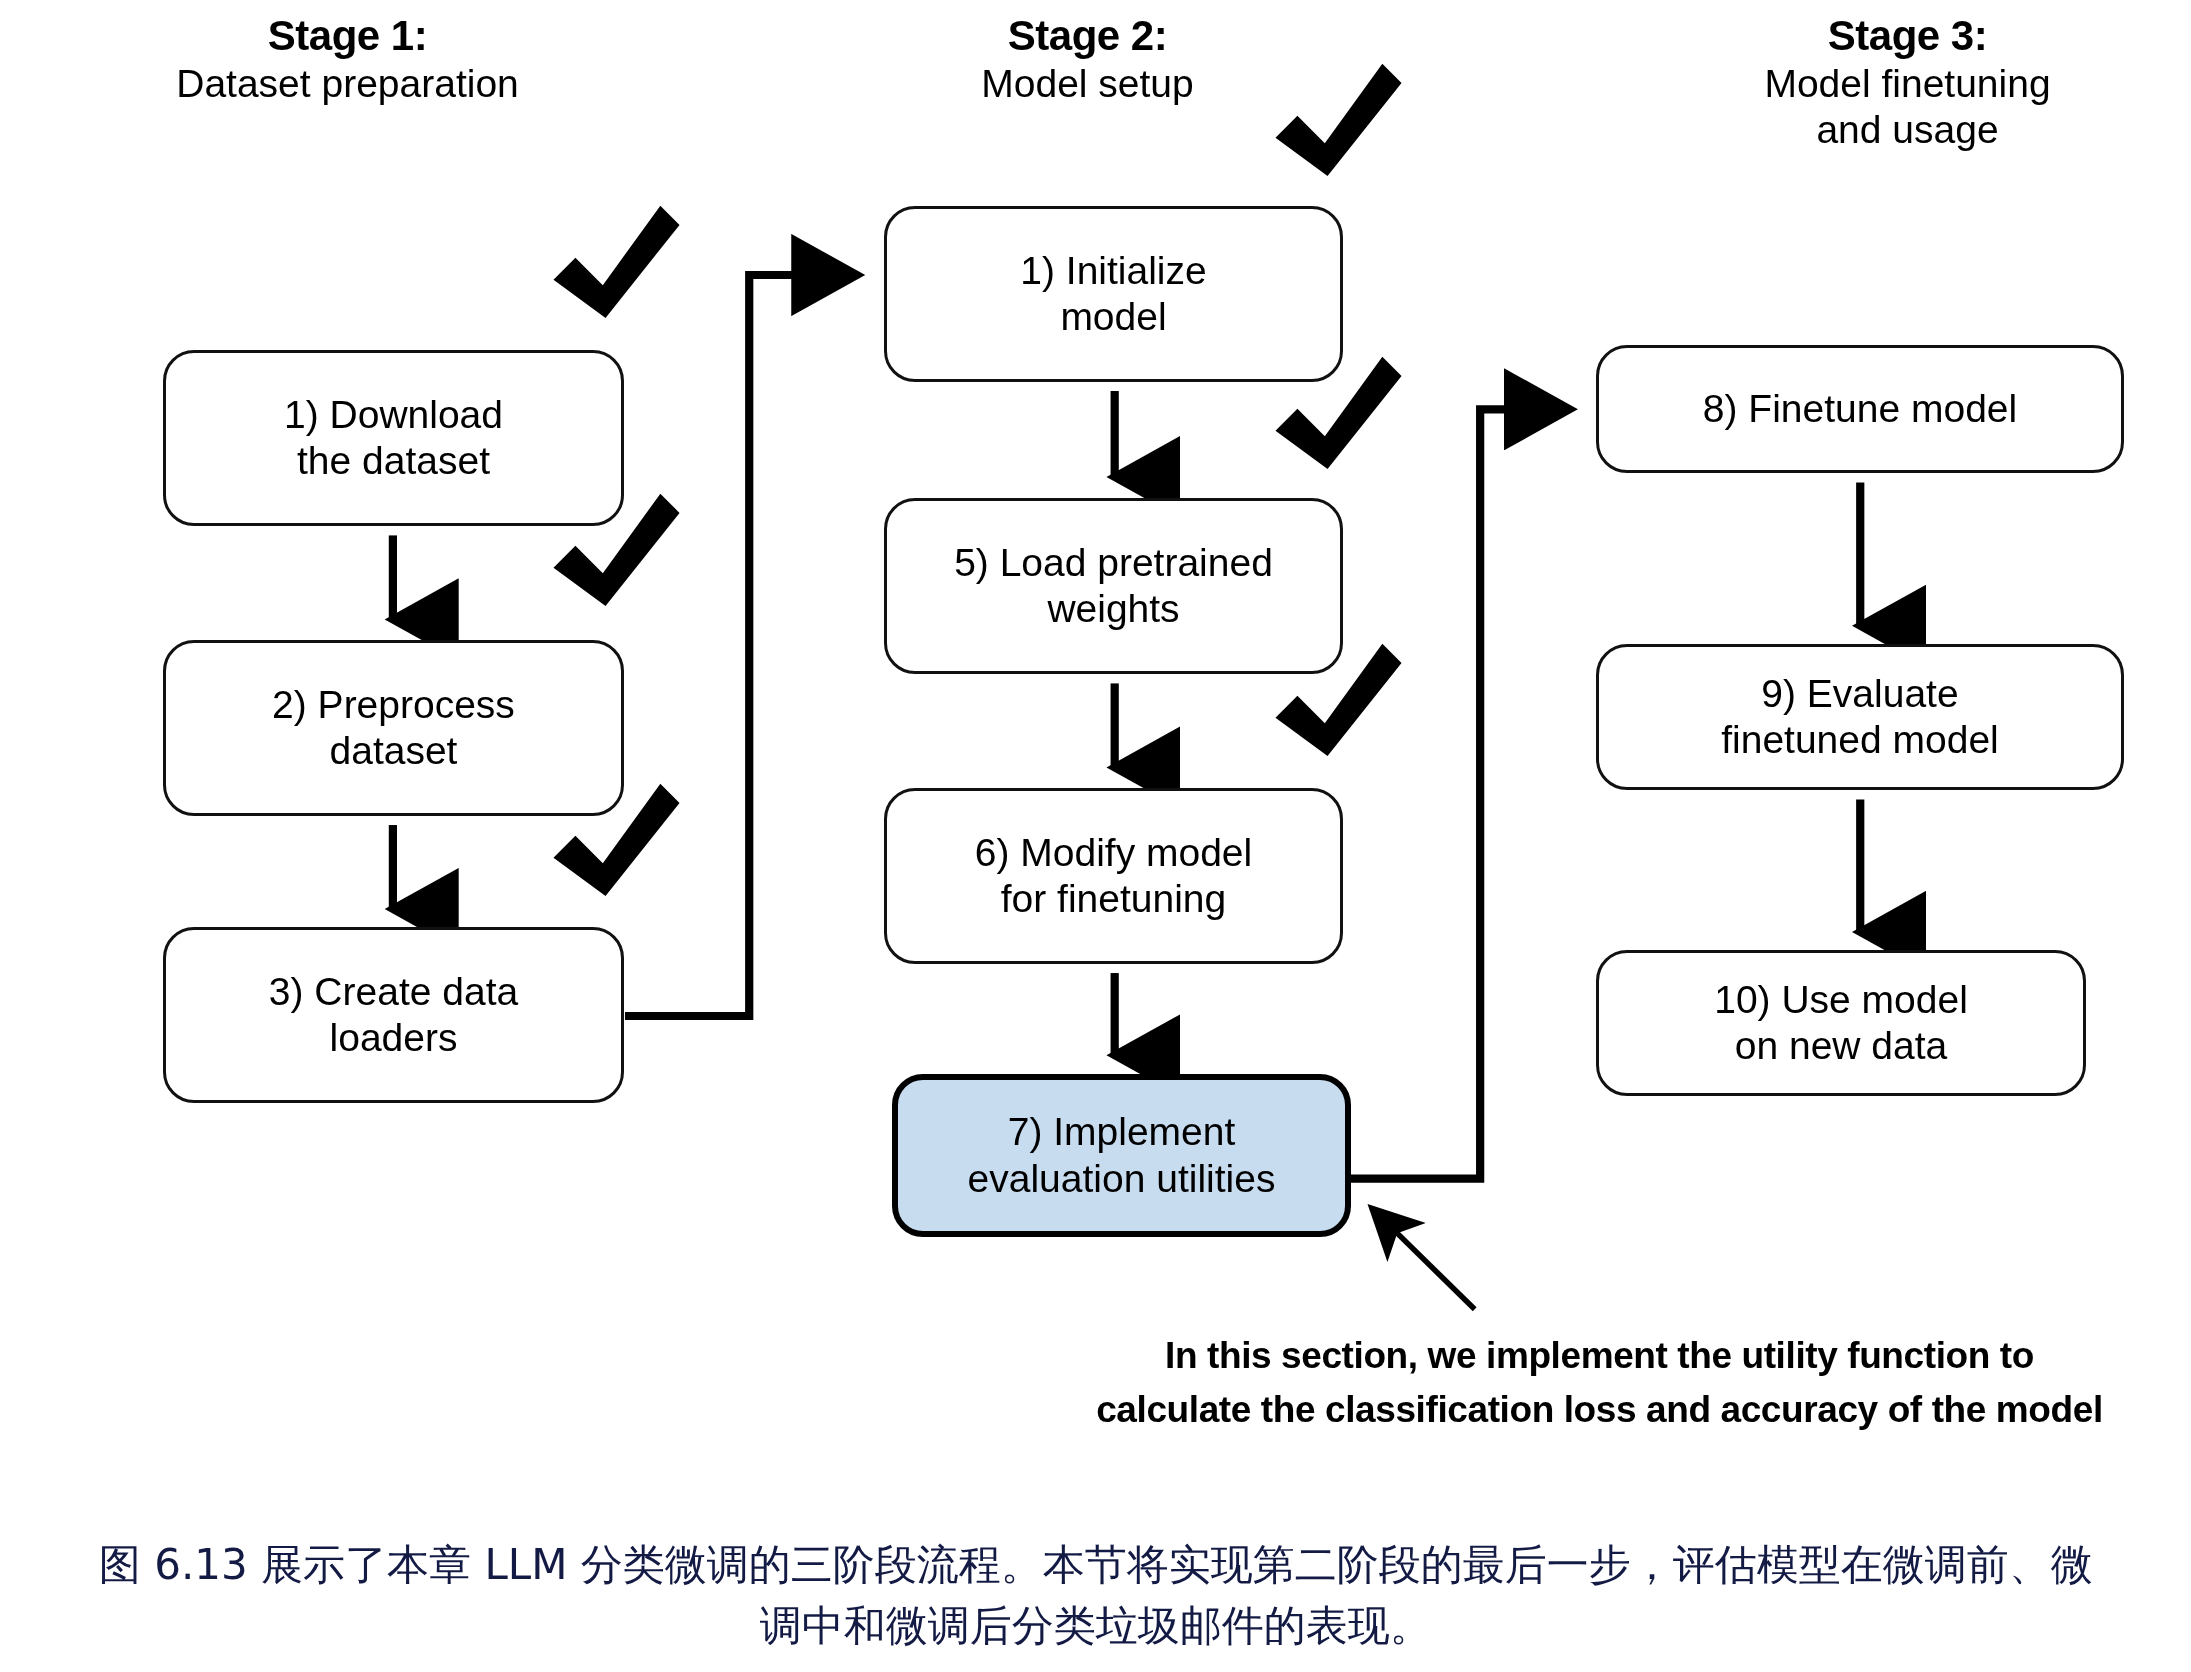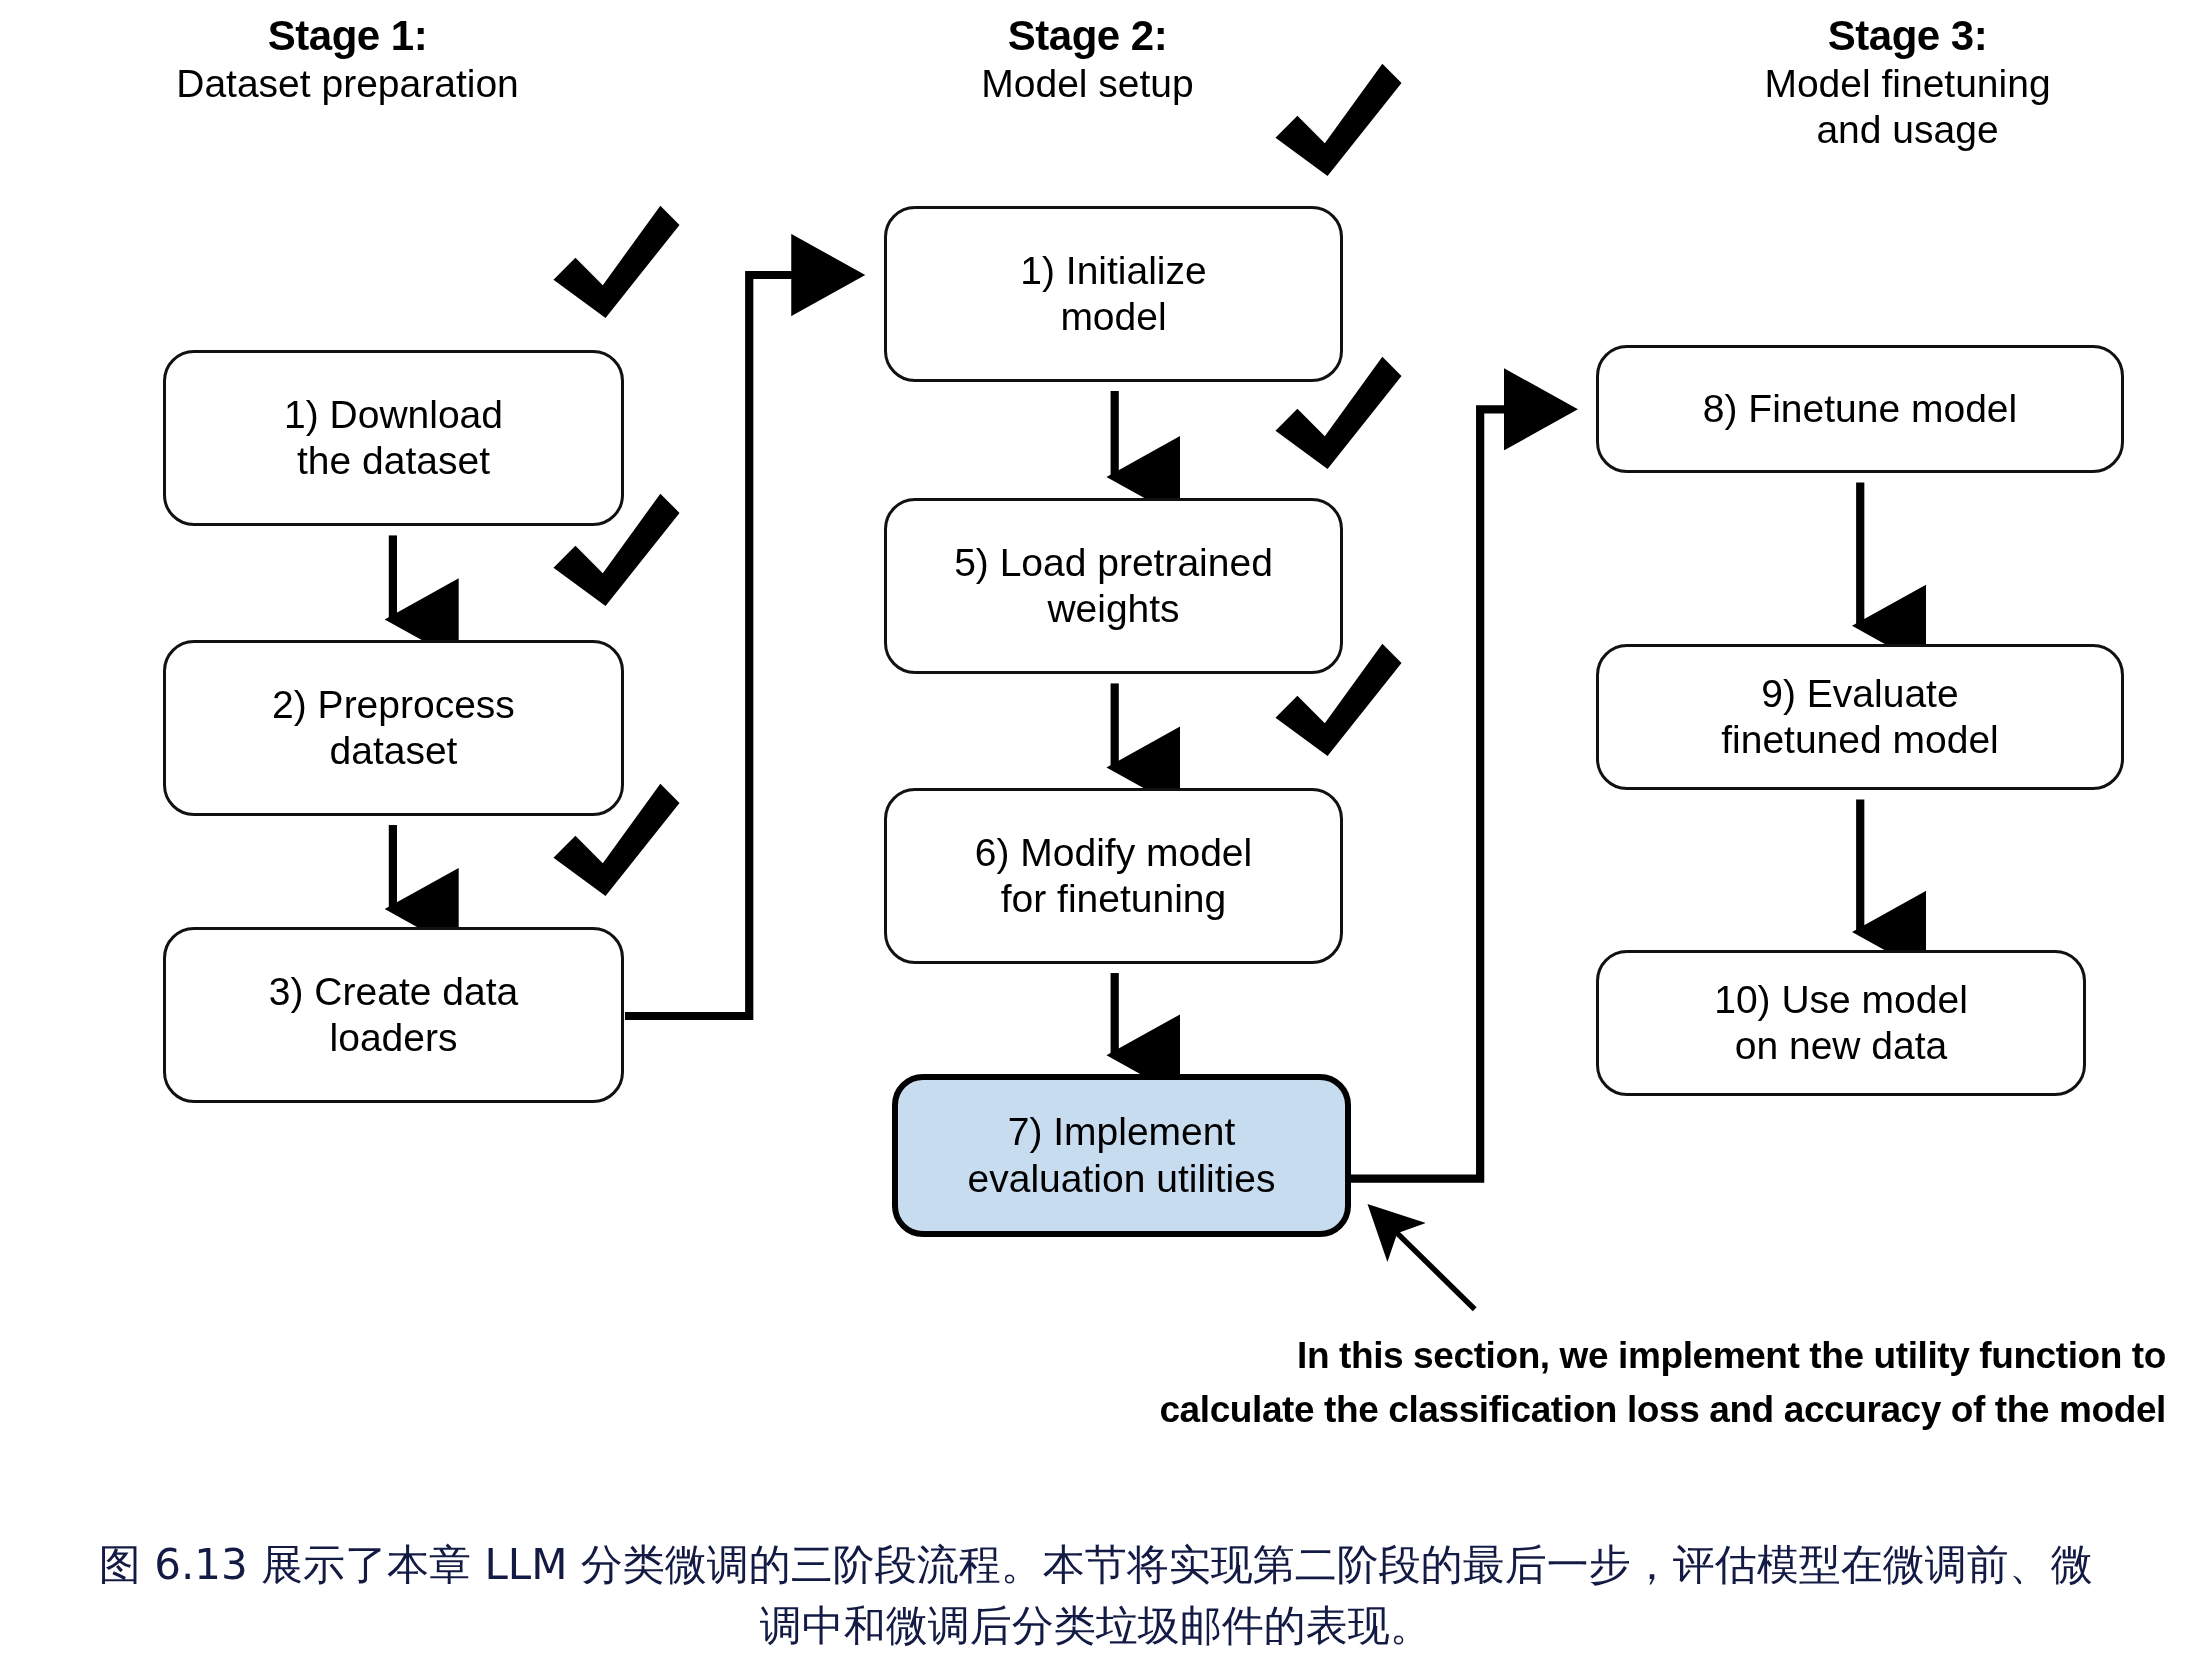--- a/index.html
+++ b/index.html
@@ -115,21 +115,21 @@
     top: 1329px;
     width: 1133px;
     text-align: center;
     font-weight: bold;
     font-size: 37px;
     line-height: 1.45;
     color: #000000;
     font-stretch: condensed;
     letter-spacing: -0.4px;
   }
-  #annotation .line { display: block; text-align: right; }
+  #annotation .line { display: block; }
 
   
   #caption {
     position: absolute;
     left: 12.8px;
     top: 1535px;
     width: 2166px;
     color: #131a44;
     font-size: 42px;
     line-height: 1.45;

